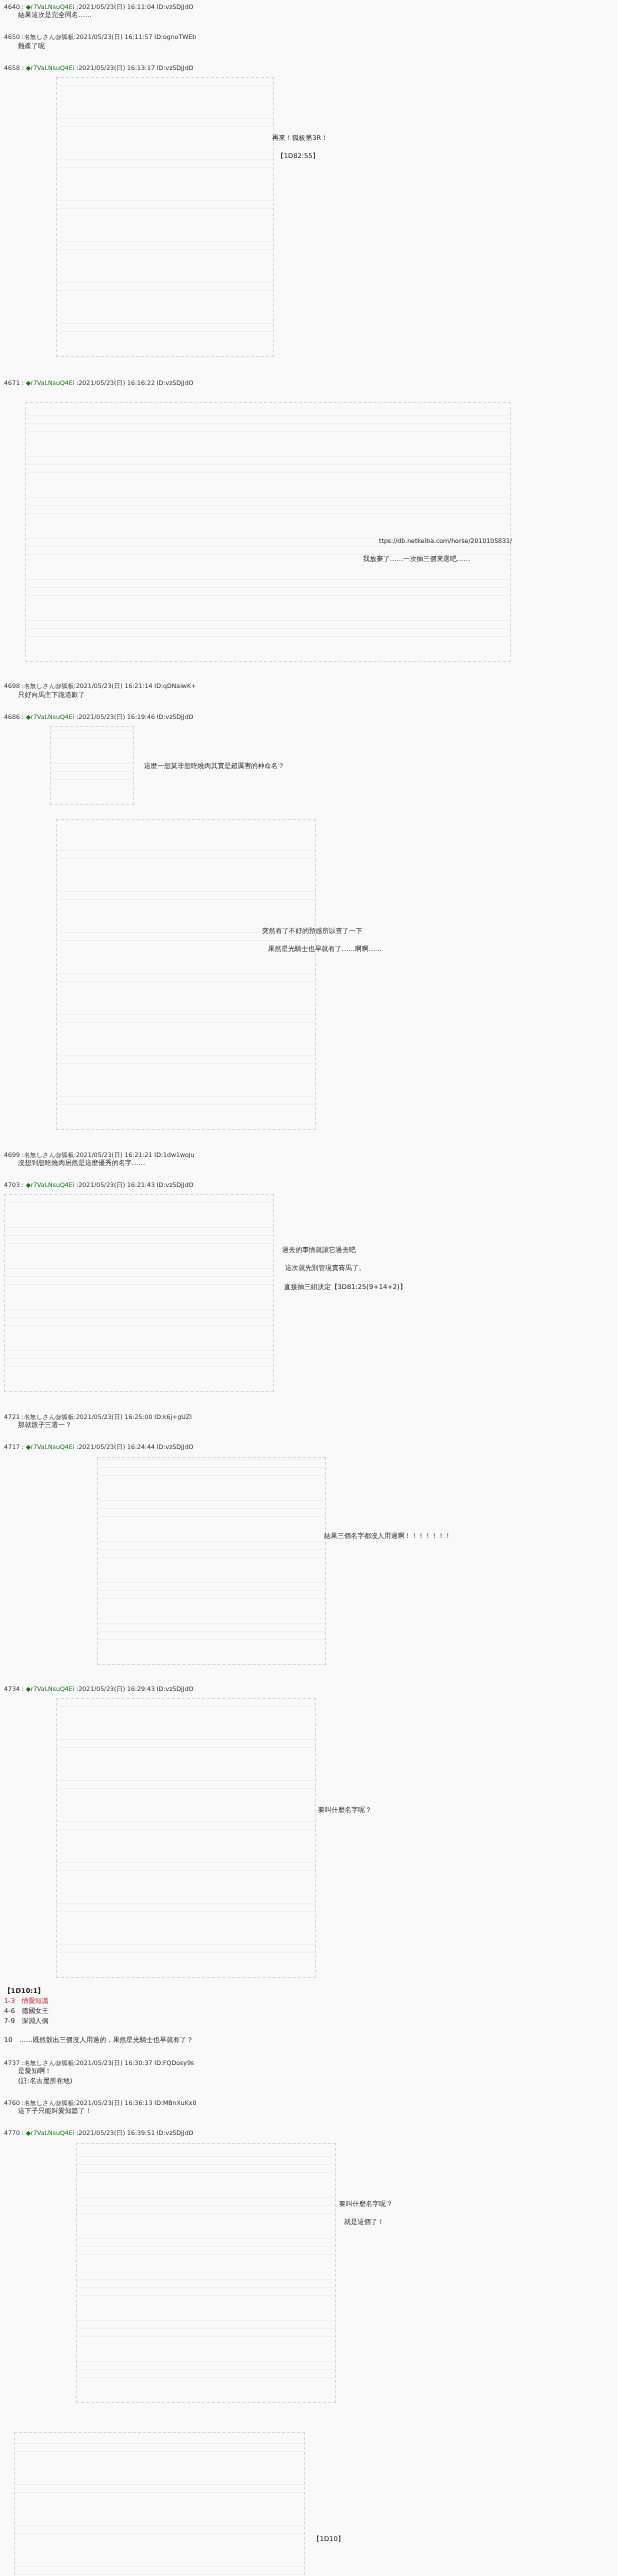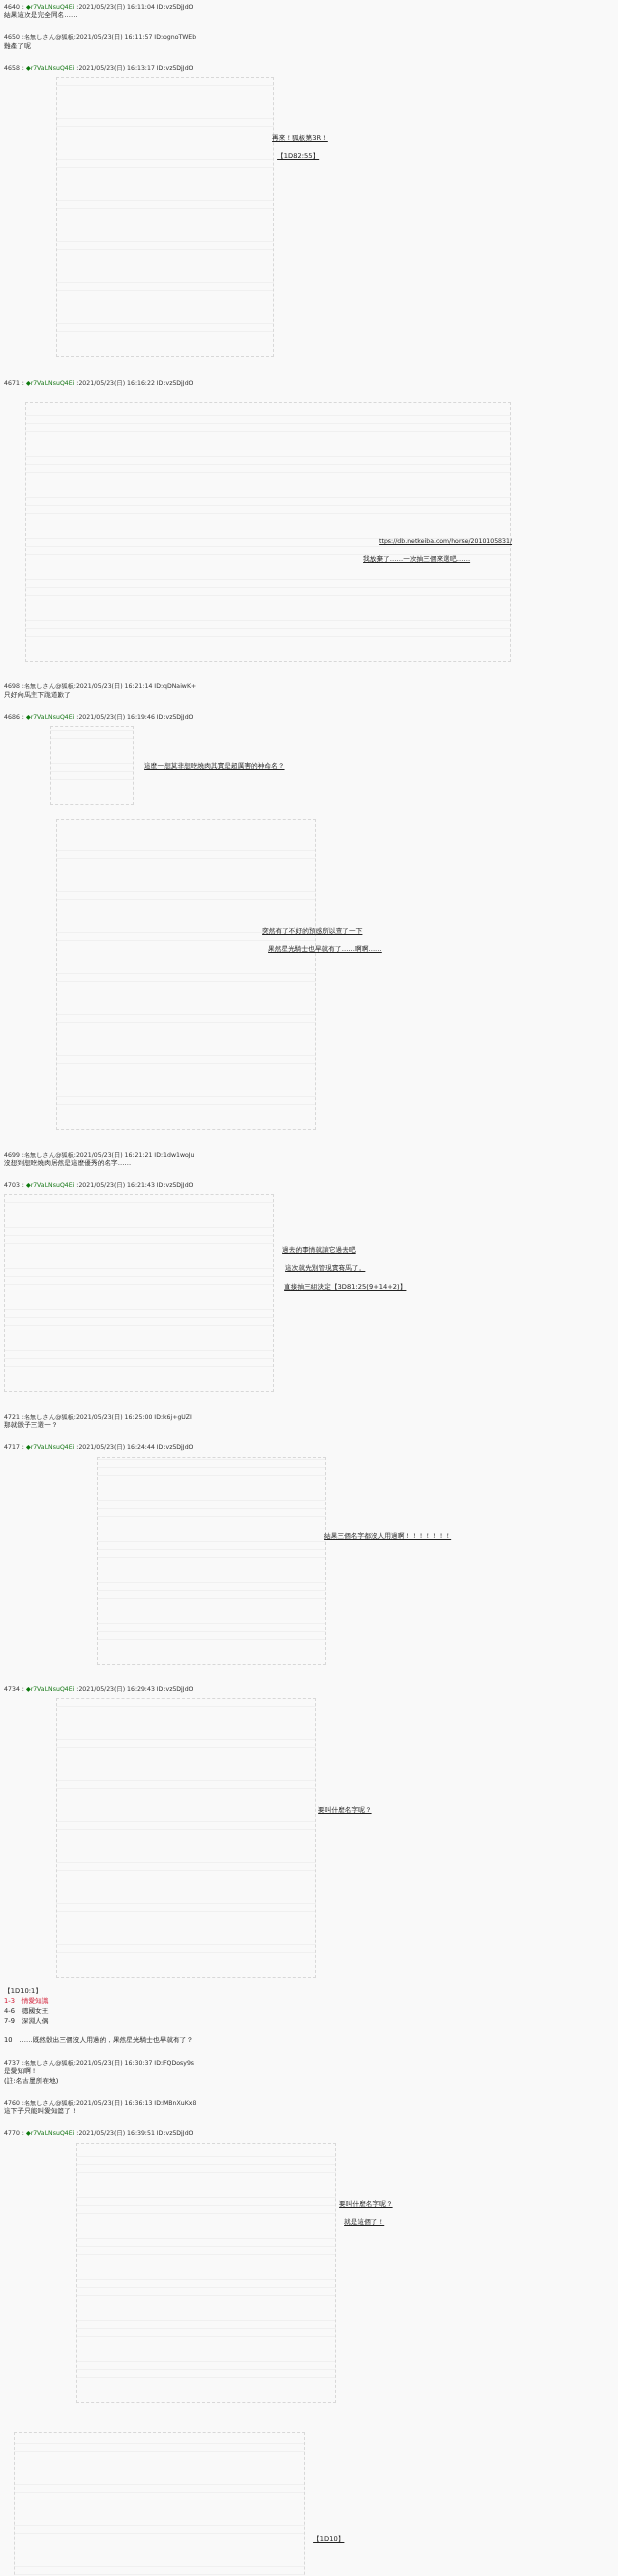--- a/index.html
+++ b/index.html
@@ -2,26 +2,26 @@
 <html style="font-size:8.2px"><head>
 <meta charset="utf-8">
 <style>
   html, body { margin: 0; padding: 0; background: #f9f9f9; }
   body { width: 618px; min-height: 3144px; font-family: "DejaVu Sans", sans-serif; font-size: 6.7px; color: #222; position: relative; }
   .page { padding: 2.1px 4.1px; }
   .post { margin-bottom: 11.3px; }
   .hdr { font-size: 6.2px; color: #333; line-height: 9.3px; white-space: nowrap; }
   .hdr .trip { color: #1a7a1a; }
   .hdr .diamond { color: #0d7a0d; }
-  .body { line-height: 9.8px; white-space: pre-wrap; }
+  .body { line-height: 9.8px; white-space: pre-wrap; margin-left: 14px; }
   .aa-wrap { position: relative; margin-top: 5.2px; }
   .aa { position: absolute; border: 0.5px dashed #d8d8d8; background: repeating-linear-gradient(0deg, transparent 0, transparent 7.7px, rgba(0,0,0,0.035) 7.7px, rgba(0,0,0,0.035) 8.2px); }
-  .say { position: absolute; font-size: 6.7px; line-height: 9.8px; white-space: nowrap; color: #222; text-decoration: underline; }
+  .say { position: absolute; font-size: 6.7px; line-height: 9.8px; white-space: nowrap; color: #222; }
   .red { color: #d0102a; }
-  .bold { font-weight: normal; }
+  .bold { font-weight: bold; }
   .dice-list { line-height: 9.8px; }
 </style>
 </head>
 <body>
 
 <div class="page">
 
   <div class="post">
     <div class="hdr">
       <span>4640</span> :

